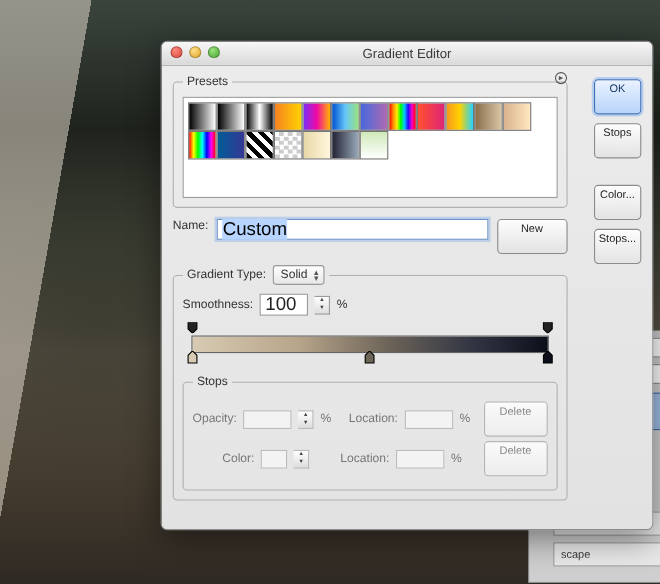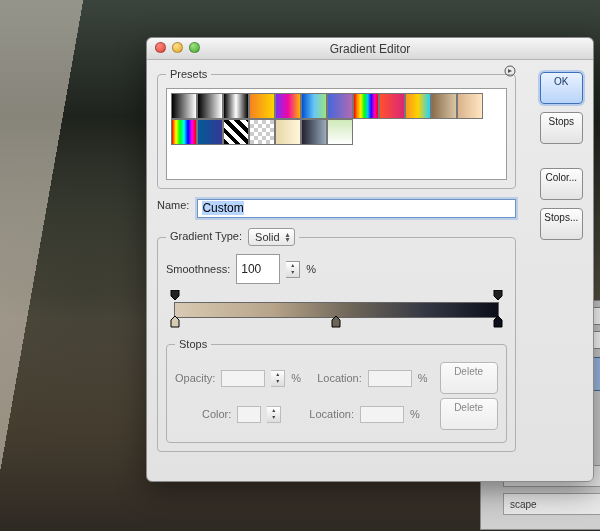--- a/index.html
+++ b/index.html
@@ -69,27 +69,27 @@
     position:relative;
   }
   .sw { width:26px; height:26px; border:1px solid #777; }
   .flyout { position:absolute; right:-2px; top:-16px; width:14px; height:14px; display:flex; align-items:center; justify-content:center; }
   .flyout svg{display:block}
   .namebar { display:flex; align-items:flex-start; gap:8px; }
   .lbl { color:#333; }
   .textin {
     flex:1; height:19px; border:1px solid #6e93c6; background:#fff;
     box-shadow:0 0 0 2px rgba(110,160,230,0.35);
-    padding:0 4px; font-size:12px; line-height:17px;
+    padding:0 4px; font-size:17px; line-height:17px;
     color:#000;
   }
   .textin .sel { background:#b7d5ff; }
   .namebar .btn { width:64px; }
   .row { display:flex; align-items:center; gap:6px; }
-  .numin { width:44px; height:30px; border:1px solid #9a9a9a; background:#fff; padding:0 4px; display:flex; align-items:center; font-size:12px;text-align:right;}
+  .numin { width:44px; height:20px; border:1px solid #9a9a9a; background:#fff; padding:0 4px; display:flex; align-items:center; font-size:17px;text-align:right;}
   .step { width:14px; height:17px; border:1px solid #9a9a9a; border-left:none; background:linear-gradient(#fff,#ddd); display:flex; flex-direction:column;}
   .step div{flex:1; font-size:6px; text-align:center; line-height:7px; color:#444;}
   .sel-nat { height:18px; border:1px solid #9a9a9a; background:linear-gradient(#fff,#e7e7e7); border-radius:3px; padding:0 14px 0 6px; display:flex; align-items:center; position:relative;}
   .sel-nat::after{content:""; position:absolute; right:4px; top:3px; width:7px; height:10px; background:
     linear-gradient(#555,#555) center 1px/7px 1px no-repeat,
     linear-gradient(#555,#555) center 8px/7px 1px no-repeat; opacity:0.0;}
   .sel-nat .caret{position:absolute; right:4px; top:3px; font-size:8px; line-height:5px; color:#555;}
   .gradbar {
     margin-top:8px; position:relative; height:40px;
   }
@@ -161,20 +161,21 @@
               <div class="sw" style="background: repeating-conic-gradient(rgb(204, 204, 204) 0deg, rgb(204, 204, 204) 25%, rgb(255, 255, 255) 0deg, rgb(255, 255, 255) 50%) 0% 0% / 8px 8px;"></div>
               <div class="sw" style="background: linear-gradient(to right, rgb(232, 216, 168), rgb(255, 246, 220));"></div>
               <div class="sw" style="background: linear-gradient(to right, rgb(34, 34, 51), rgb(153, 170, 187));"></div>
               <div class="sw" style="background: linear-gradient(rgb(207, 233, 184), rgb(255, 255, 255));"></div>
             </div>
         </fieldset>
 
         <div class="namebar">
           <span class="lbl">Name:</span>
           <div class="textin"><span class="sel">Custom</span></div>
+          <div class="btn">New</div>
         </div>
 
         <fieldset>
           <legend>
             <span>Gradient Type:</span>&nbsp;
             <span class="sel-nat" style="display:inline-flex; vertical-align:middle;">
               <span>Solid</span>
                 <span class="caret">▴<br>▾</span>
             </span>
           </legend>

